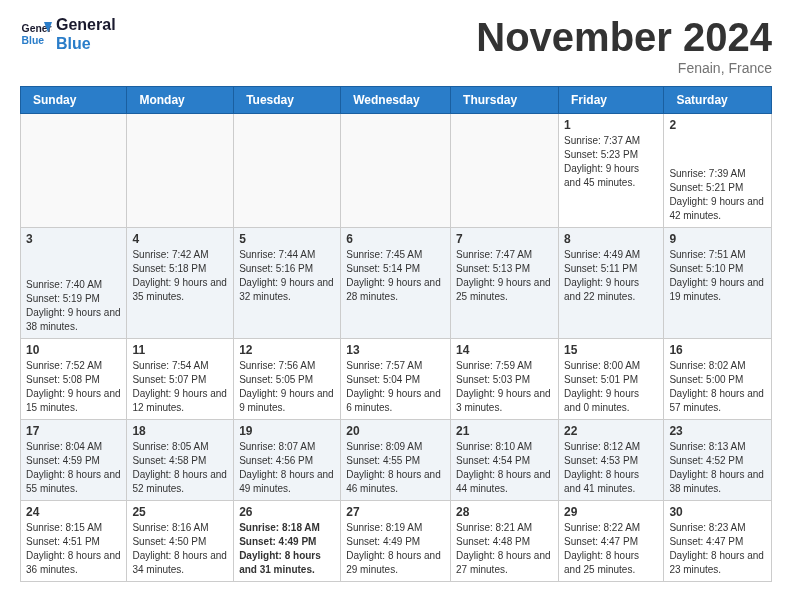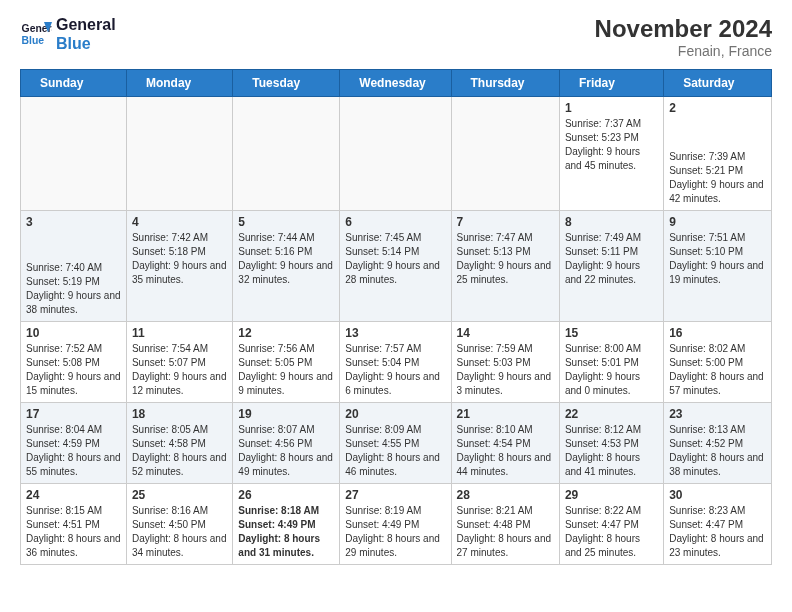--- a/index.html
+++ b/index.html
@@ -6,29 +6,29 @@
     body { font-family: Arial, sans-serif; background: #fff; width: 792px; height: 612px; overflow: hidden; }
     
     .page { width: 792px; min-height: 612px; padding: 15px 20px; }
     
     .header { display: flex; justify-content: space-between; align-items: flex-start; margin-bottom: 10px; }
     
     .logo { display: flex; align-items: center; }
     .logo-icon { width: 32px; height: 32px; margin-right: 4px; }
     
     .title-area { text-align: right; }
-    .month-title { font-size: 24px; font-weight: bold; color: #333; }
+    .month-title { font-size: 40px; font-weight: bold; color: #333; }
     .location { font-size: 14px; color: #737373; }
     
     .calendar { width: 100%; border-collapse: collapse; }
     
     .calendar th {
       background: #2a7dc9;
       color: #fff;
-      padding: 6px 19px;
+      padding: 6px 12px;
       text-align: left;
       font-size: 12px;
       font-weight: bold;
       border: 1px solid #1a5fa0;
     }
     
     .calendar td {
       border: 1px solid #ccc;
       vertical-align: top;
       padding: 4px 5px;
@@ -127,21 +127,21 @@
 Daylight: 9 hours and 28 minutes.</div>
           </td>
           <td>
             <div class="day-num">7</div>
             <div class="day-info" style="white-space: pre-line;">Sunrise: 7:47 AM
 Sunset: 5:13 PM
 Daylight: 9 hours and 25 minutes.</div>
           </td>
           <td>
             <div class="day-num">8</div>
-            <div class="day-info" style="white-space: pre-line;">Sunrise: 7:49 AM
+            <div class="day-info" style="white-space: pre-line;">Sunrise: 4:49 AM
 Sunset: 5:11 PM
 Daylight: 9 hours and 22 minutes.</div>
           </td>
           <td>
             <div class="day-num">9</div>
             <div class="day-info" style="white-space: pre-line;">Sunrise: 7:51 AM
 Sunset: 5:10 PM
 Daylight: 9 hours and 19 minutes.</div>
           </td>
         </tr>

